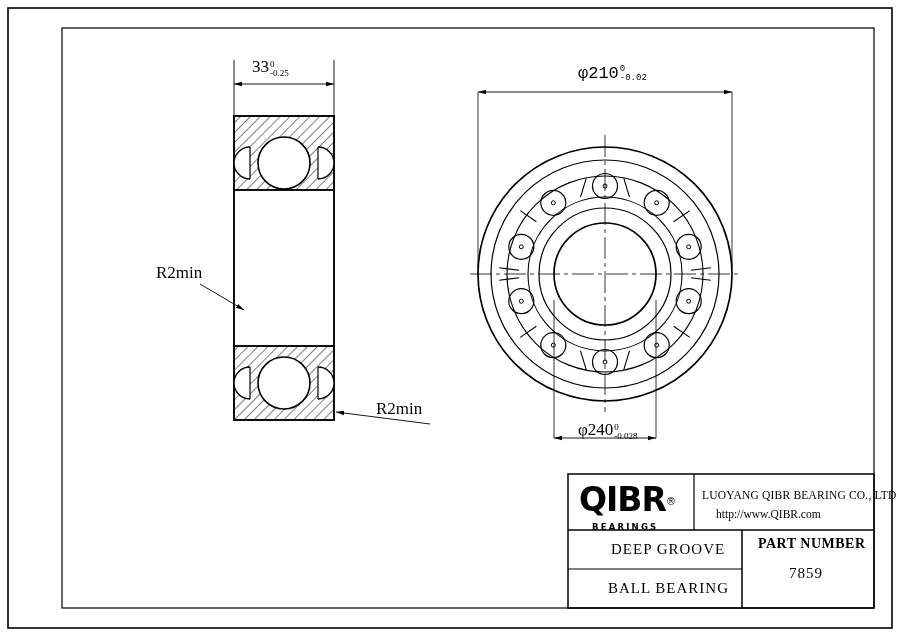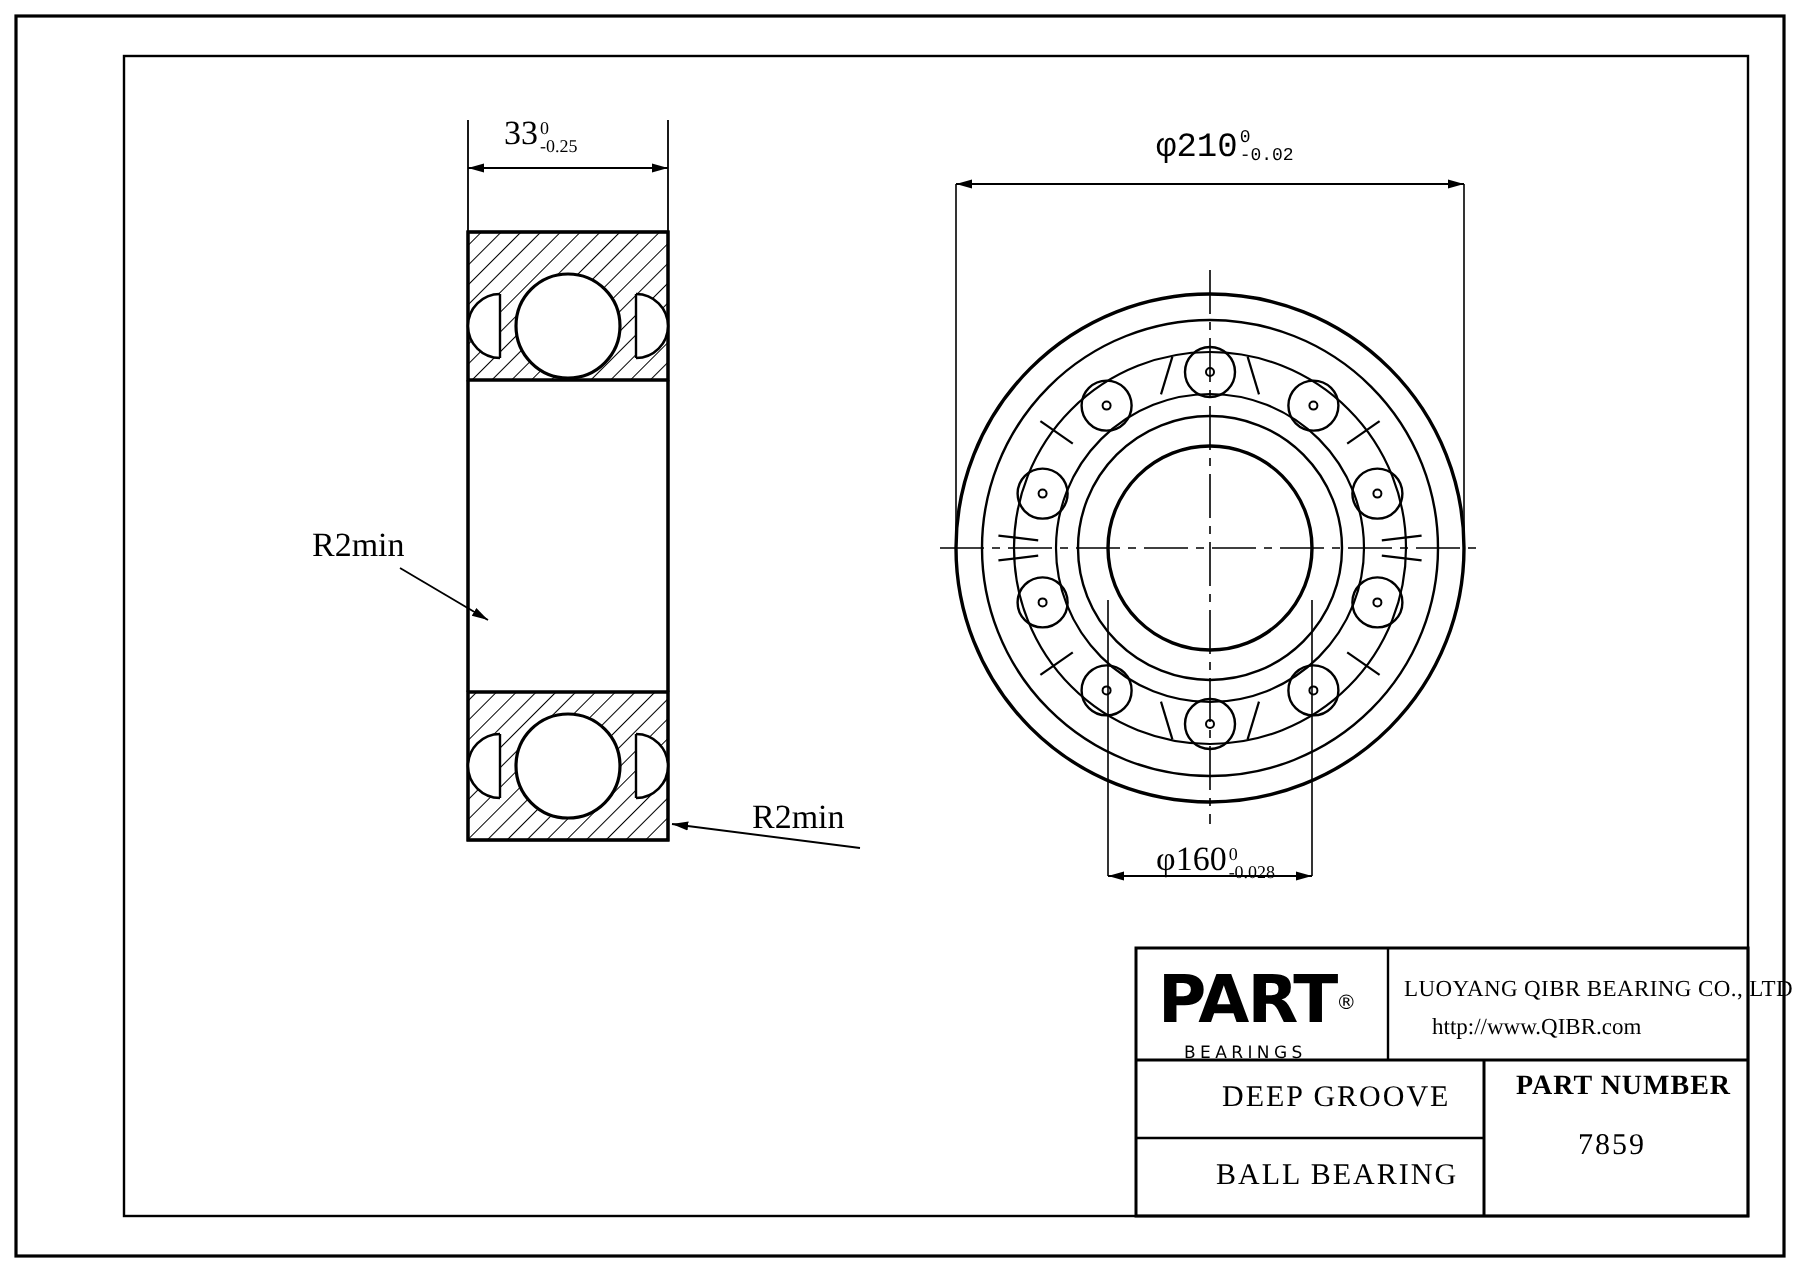--- a/index.html
+++ b/index.html
@@ -77,21 +77,21 @@
   }
   .logo-reg {
     font-family: "DejaVu Sans", sans-serif;
     font-size: 10px;
     vertical-align: super;
   }
   .logo-bearings {
     font-family: "DejaVu Sans", sans-serif;
     font-size: 8.5px;
     letter-spacing: 2.2px;
-    font-weight: normal;
+    font-weight: bold;
     padding-left: 12px;
   }
 </style>
 </head>
 <body>
 
 <div id="sheet">
 
   <svg class="drawing" viewBox="0 0 900 636">
     <defs>
@@ -225,29 +225,29 @@
 
   <div class="lbl dim-main" style="left:252px; top:58px;">
     <span>33</span><span class="tol"><span>0</span><span>-0.25</span></span>
   </div>
 
   <div class="lbl dim-main" style="left:578px; top:64px;font-family:Liberation Mono, monospace;">
     <span>φ</span><span>210</span><span class="tol"><span>0</span><span>-0.02</span></span>
   </div>
 
   <div class="lbl dim-main" style="left:578px; top:421px;">
-    <span>φ</span><span>160</span><span class="tol"><span>0</span><span>-0.028</span></span>
+    <span>φ</span><span>240</span><span class="tol"><span>0</span><span>-0.028</span></span>
   </div>
 
   <div class="lbl rlbl" style="left:156px; top:264px;">R2min</div>
   <div class="lbl rlbl" style="left:376px; top:400px;">R2min</div>
 
   <div style="position:absolute; left:575px; top:480px; width:118px; height:46px;">
     <div style="position:relative; left:4px; top:0px;">
-      <span class="logo-q">PART</span><span class="logo-reg">®</span>
+      <span class="logo-q">QIBR</span><span class="logo-reg">®</span>
     </div>
     <div style="position:relative; left:5px; top:-3px;">
       <span class="logo-bearings">BEARINGS</span>
     </div>
   </div>
 
   <div class="lbl tb-company" style="left:702px; top:490px;">LUOYANG QIBR BEARING CO., LTD</div>
   <div class="lbl tb-url" style="left:716px; top:509px;">http://www.QIBR.com</div>
 
   <div class="lbl tb-type" style="left:611px; top:542px;">DEEP GROOVE</div>

